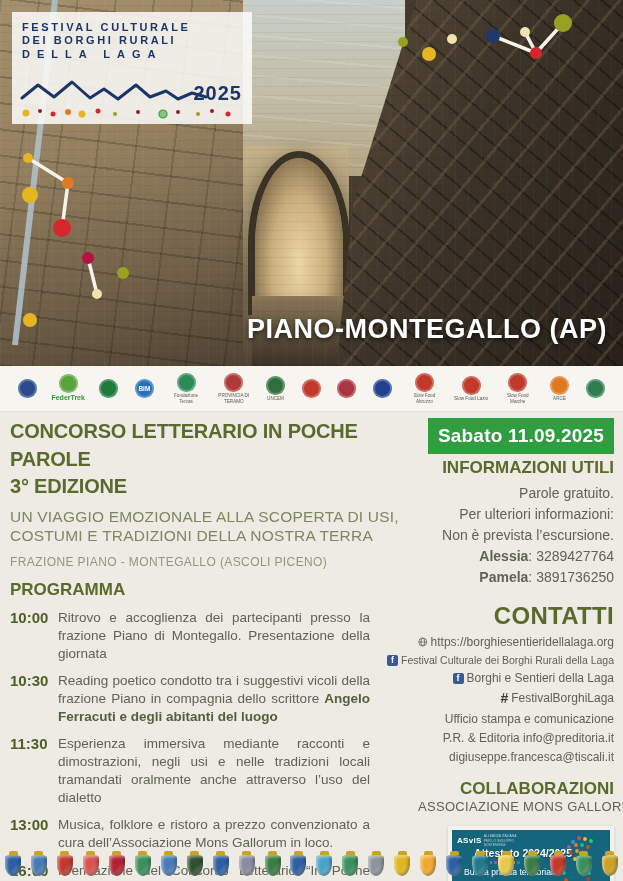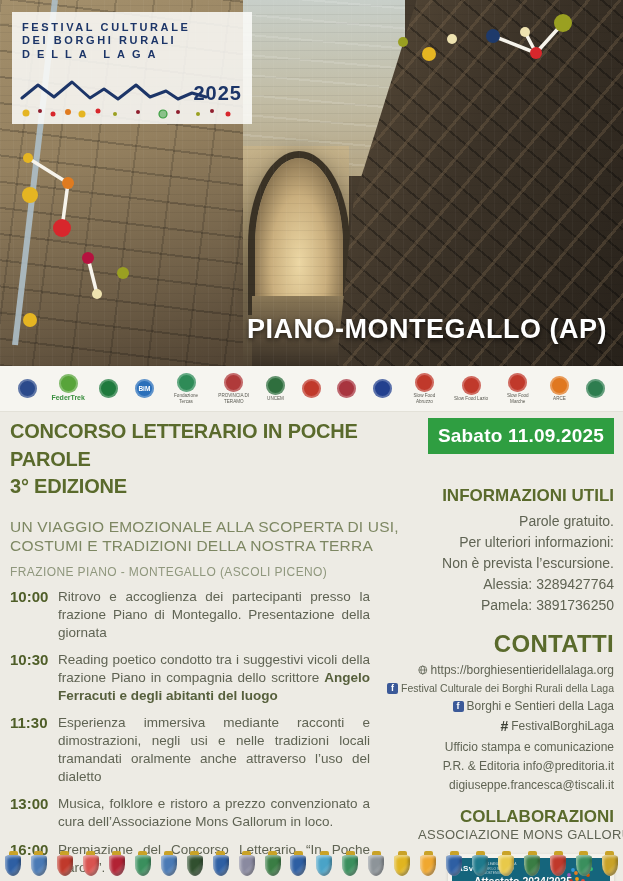--- a/index.html
+++ b/index.html
@@ -58,34 +58,34 @@
     border-bottom:1px solid #e3e1d8; }
   .sp { display:flex; flex-direction:column; align-items:center; justify-content:center; gap:1px; min-width:24px; }
   .sp-icon { width:19px; height:19px; border-radius:50%; display:flex; align-items:center; justify-content:center;
     color:#fff; font-size:6.5px; font-weight:bold; box-shadow:inset 0 0 0 2px rgba(255,255,255,.25); }
   .sp-label { font-size:4.6px; color:#5a5a52; text-align:center; max-width:36px; line-height:1.15; }
   .sp-label.big { font-size:7px; font-weight:bold; color:#3a8f3f; }
 
   
   .left-col { position:absolute; left:10px; top:418px; width:370px; }
   .title { font-size:20px; font-weight:bold; color:#5a6a2c; line-height:1.38; letter-spacing:-.2px; }
-  .subtitle { font-size:15.5px; color:#7d8762; line-height:1.22; margin-top:17px; letter-spacing:.2px; width:412px; }
+  .subtitle { font-size:15.5px; color:#7d8762; line-height:1.22; margin-top:7px; letter-spacing:.2px; width:412px; }
   .frazione { font-size:12px; color:#8f977d; margin-top:9px; letter-spacing:.4px; }
   .prog-head { font-size:17px; font-weight:bold; color:#5a6a2c; margin-top:11px; }
   .prog-item { display:flex; gap:9px; margin-top:9px; }
   .prog-time { width:39px; flex:none; font-weight:bold; color:#4f5e28; font-size:15px; }
   .prog-text { width:312px; font-size:13.5px; color:#5f6353; text-align:justify; line-height:1.34; }
   .prog-text .b { font-weight:bold; color:#565f3c; }
 
   .right-col { position:absolute; right:9px; top:418px; width:196px; text-align:right; }
   .date-badge { display:inline-block; background:#2f9e41; color:#fff; font-weight:bold;
     font-size:19px; padding:7px 10px; letter-spacing:.2px; white-space:nowrap; }
-  .info-head { font-size:17px; font-weight:bold; color:#5a6a2c; margin-top:32px; }
+  .info-head { font-size:17px; font-weight:bold; color:#5a6a2c; margin-top:4px; }
   .info-line { font-size:14px; color:#5f6353; line-height:1.5; white-space:nowrap; }
-  .info-line .b { font-weight:normal;text-align:center; }
+  .info-line .b { font-weight:bold;text-align:center; }
   .contacts-head { font-size:24px; font-weight:bold; color:#5a6a2c; margin-top:14px; letter-spacing:.3px; }
   .contact-line { font-size:12px; color:#5f6353; line-height:1.58; white-space:nowrap;
     display:flex; justify-content:flex-end; align-items:center; gap:3px; }
   .contact-line.small { font-size:10.5px; }
   .fb-badge { display:inline-flex; width:11px; height:11px; background:#3b5998; color:#fff; border-radius:2px;
     align-items:center; justify-content:center; font-size:9px; font-weight:bold; flex:none; }
   .hash { font-weight:bold; font-size:14px; color:#3c3f35; flex:none; }
   .collab-head { font-size:17px; font-weight:bold; color:#5a6a2c; margin-top:13px; }
   .collab-name { font-size:13px; color:#5f6353; letter-spacing:.3px; white-space:nowrap; }
 
@@ -231,20 +231,21 @@
       </div>
     </div>
 
   <div class="left-col">
     <div class="title">
       <span>CONCORSO LETTERARIO IN POCHE PAROLE</span><br>
       <span>3° EDIZIONE</span>
     </div>
     <div class="subtitle">UN VIAGGIO EMOZIONALE ALLA SCOPERTA DI USI, COSTUMI E TRADIZIONI DELLA NOSTRA TERRA</div>
     <div class="frazione">FRAZIONE PIANO - MONTEGALLO (ASCOLI PICENO)</div>
+    <div class="prog-head">PROGRAMMA</div>
     <div id="program-list">
         <div class="prog-item">
           <div class="prog-time">10:00</div>
           <div class="prog-text"><span>Ritrovo e accoglienza dei partecipanti presso la frazione Piano di Montegallo. Presentazione della giornata</span></div>
         </div>
         <div class="prog-item">
           <div class="prog-time">10:30</div>
           <div class="prog-text"><span>Reading poetico condotto tra i suggestivi vicoli della frazione Piano in compagnia dello scrittore </span><span class="b">Angelo Ferracuti e degli abitanti del luogo</span></div>
         </div>
         <div class="prog-item">

